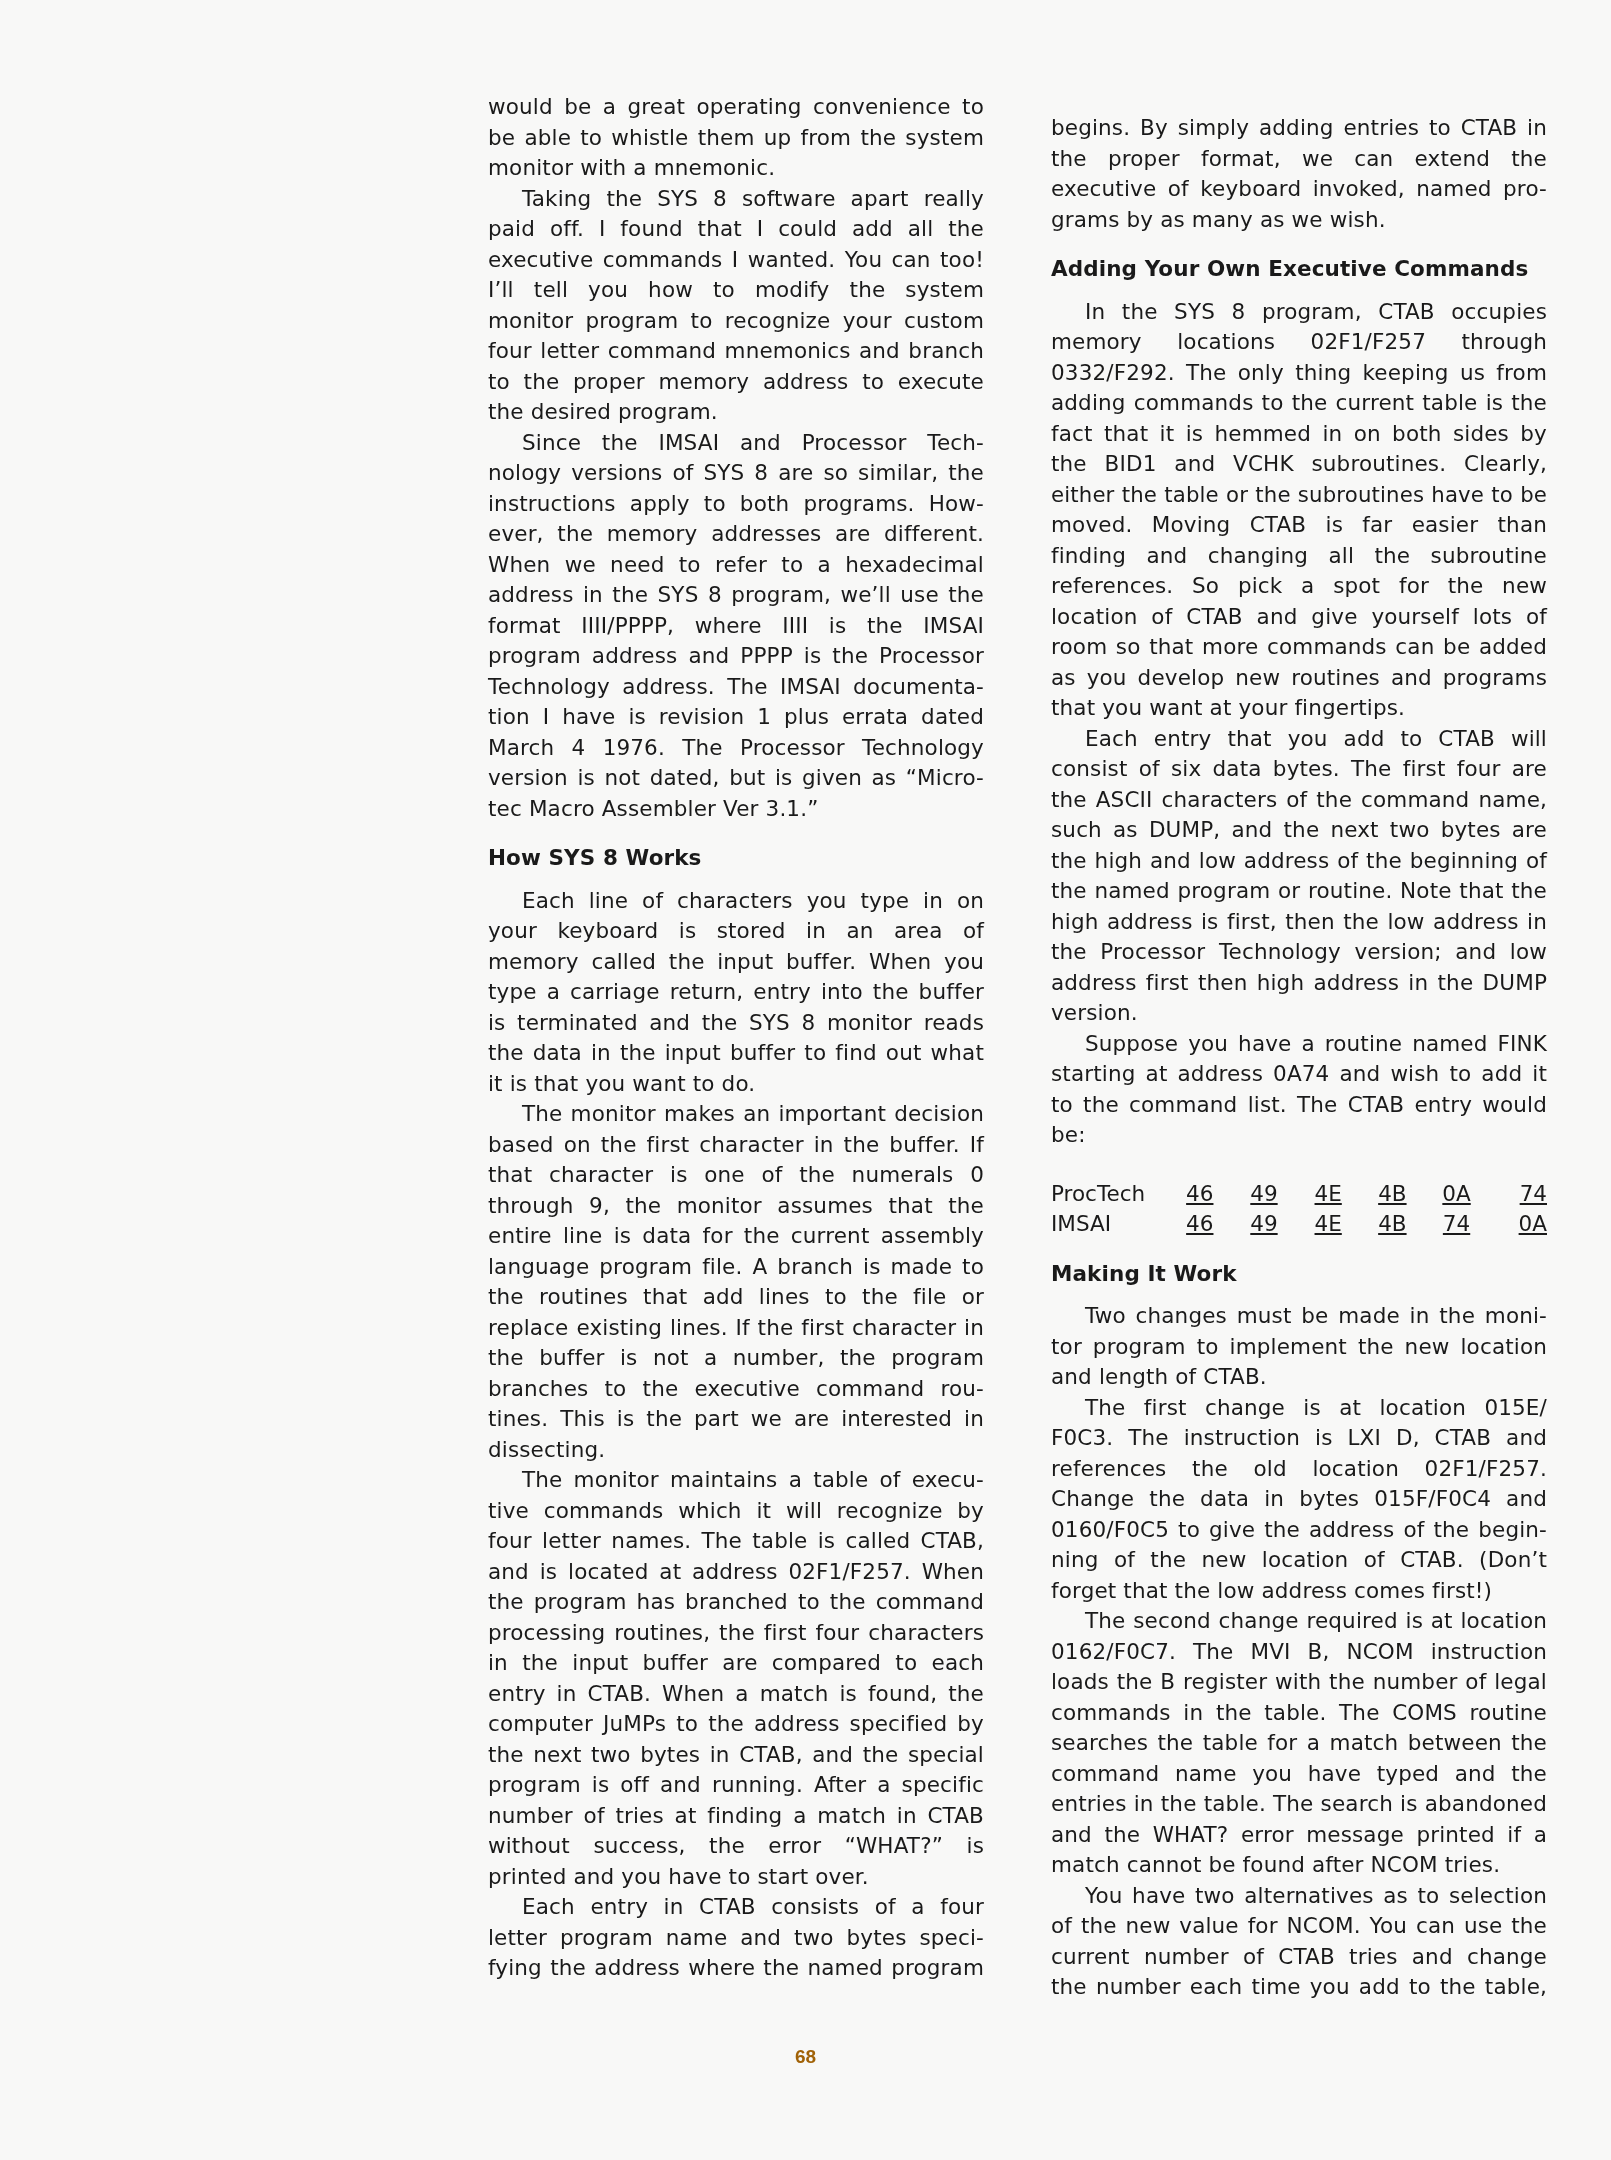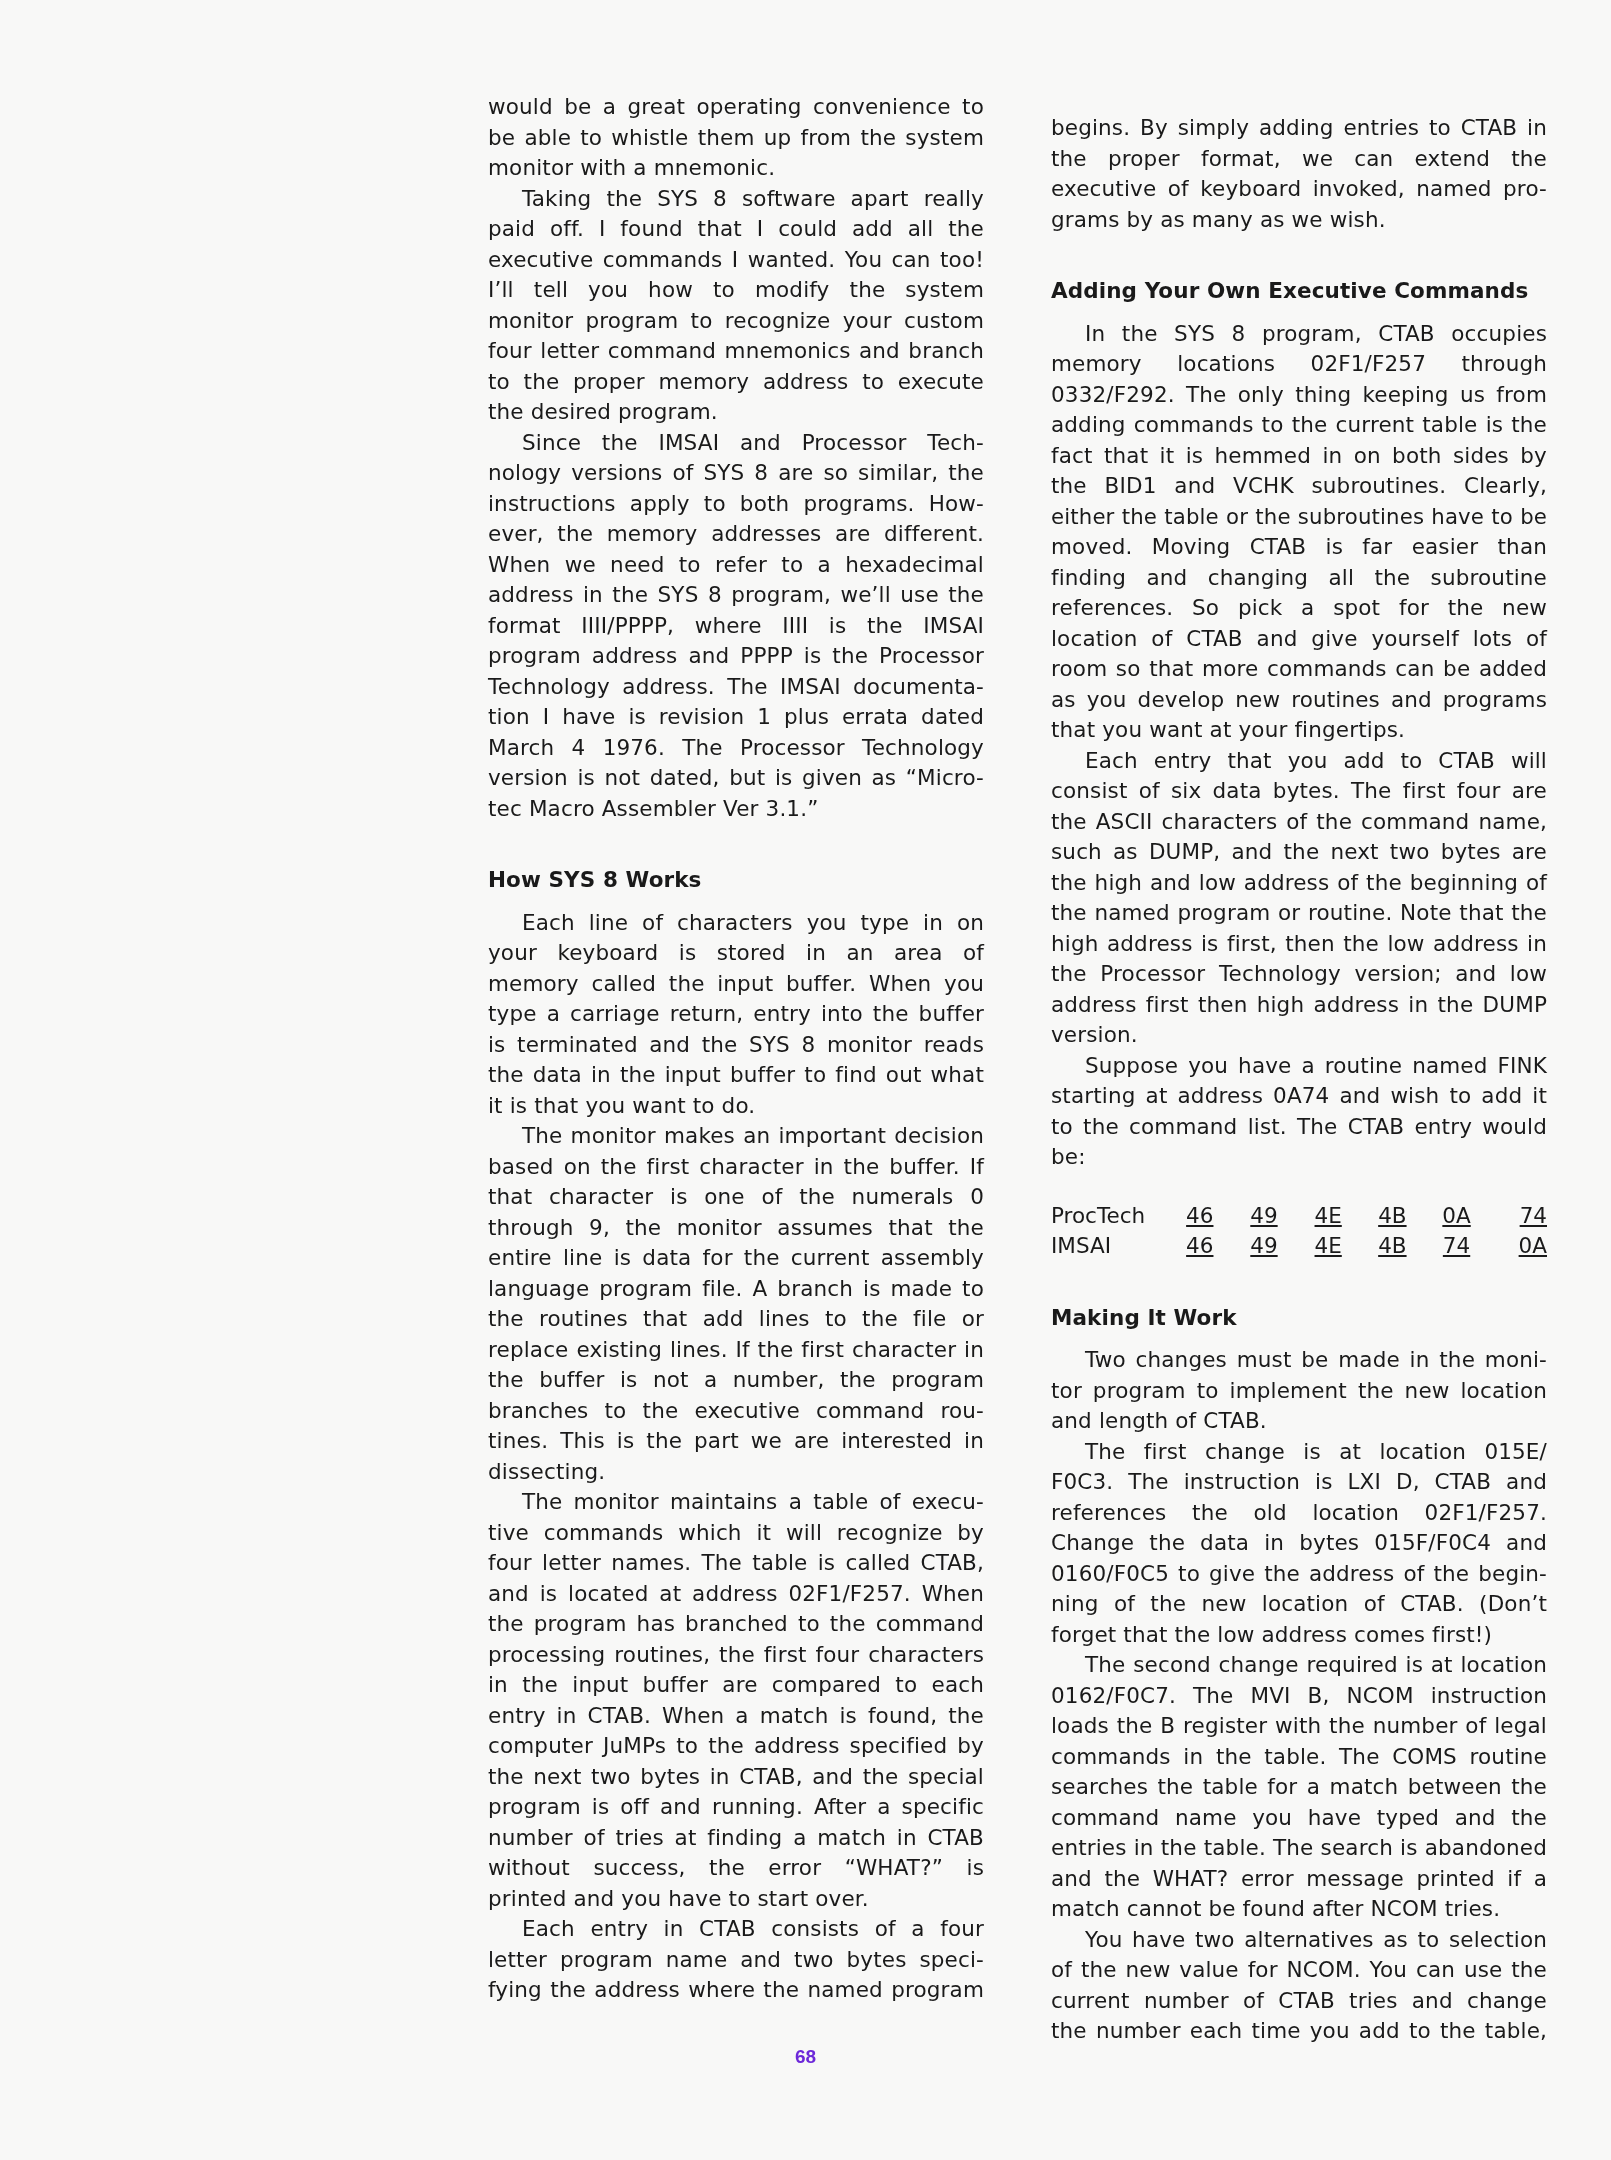--- a/index.html
+++ b/index.html
@@ -12,30 +12,30 @@
   #col-right { left:1051px; top:113px; }
   .line {
     display:block; height:30.5px; line-height:30.5px; font-size:21.5px;
     white-space:nowrap; text-align:justify; text-align-last:justify;
     letter-spacing:0.15px; word-spacing:0px;
   }
   .line.last { text-align-last:left; }
   .line.indent { padding-left:34px; }
   .heading {
     display:block; font-size:21.5px; font-weight:bold; height:30.5px; line-height:30.5px;
-    margin-top:41px; margin-bottom:12px; letter-spacing:0.1px;
+    margin-top:19px; margin-bottom:12px; letter-spacing:0.1px;
   }
   .hex-table { margin-top:28px; margin-bottom:2px; }
   .hex-row { display:flex; height:30.5px; line-height:30.5px; font-size:21.5px; }
   .hex-label { width:120px; }
   .hex-cell { width:66px; text-align:center;text-decoration:underline; }
   .hex-cell:last-child { text-align:right; width:60px; }
   #page-number {
     position:absolute; left:0; width:1611px; top:2046px; text-align:center;
-    font-family:"Liberation Sans", sans-serif; font-weight:bold; font-size:19px; color:#6d28d9;
+    font-family:"Liberation Sans", sans-serif; font-weight:bold; font-size:19px; color:#a16207;
   }
 </style>
 </head>
 <body>
 
 <div id="col-left" class="col">
   <div>
       <span class="line">would be a great operating convenience to</span>
       <span class="line">be able to whistle them up from the system</span>
       <span class="line last">monitor with a mnemonic.</span>

